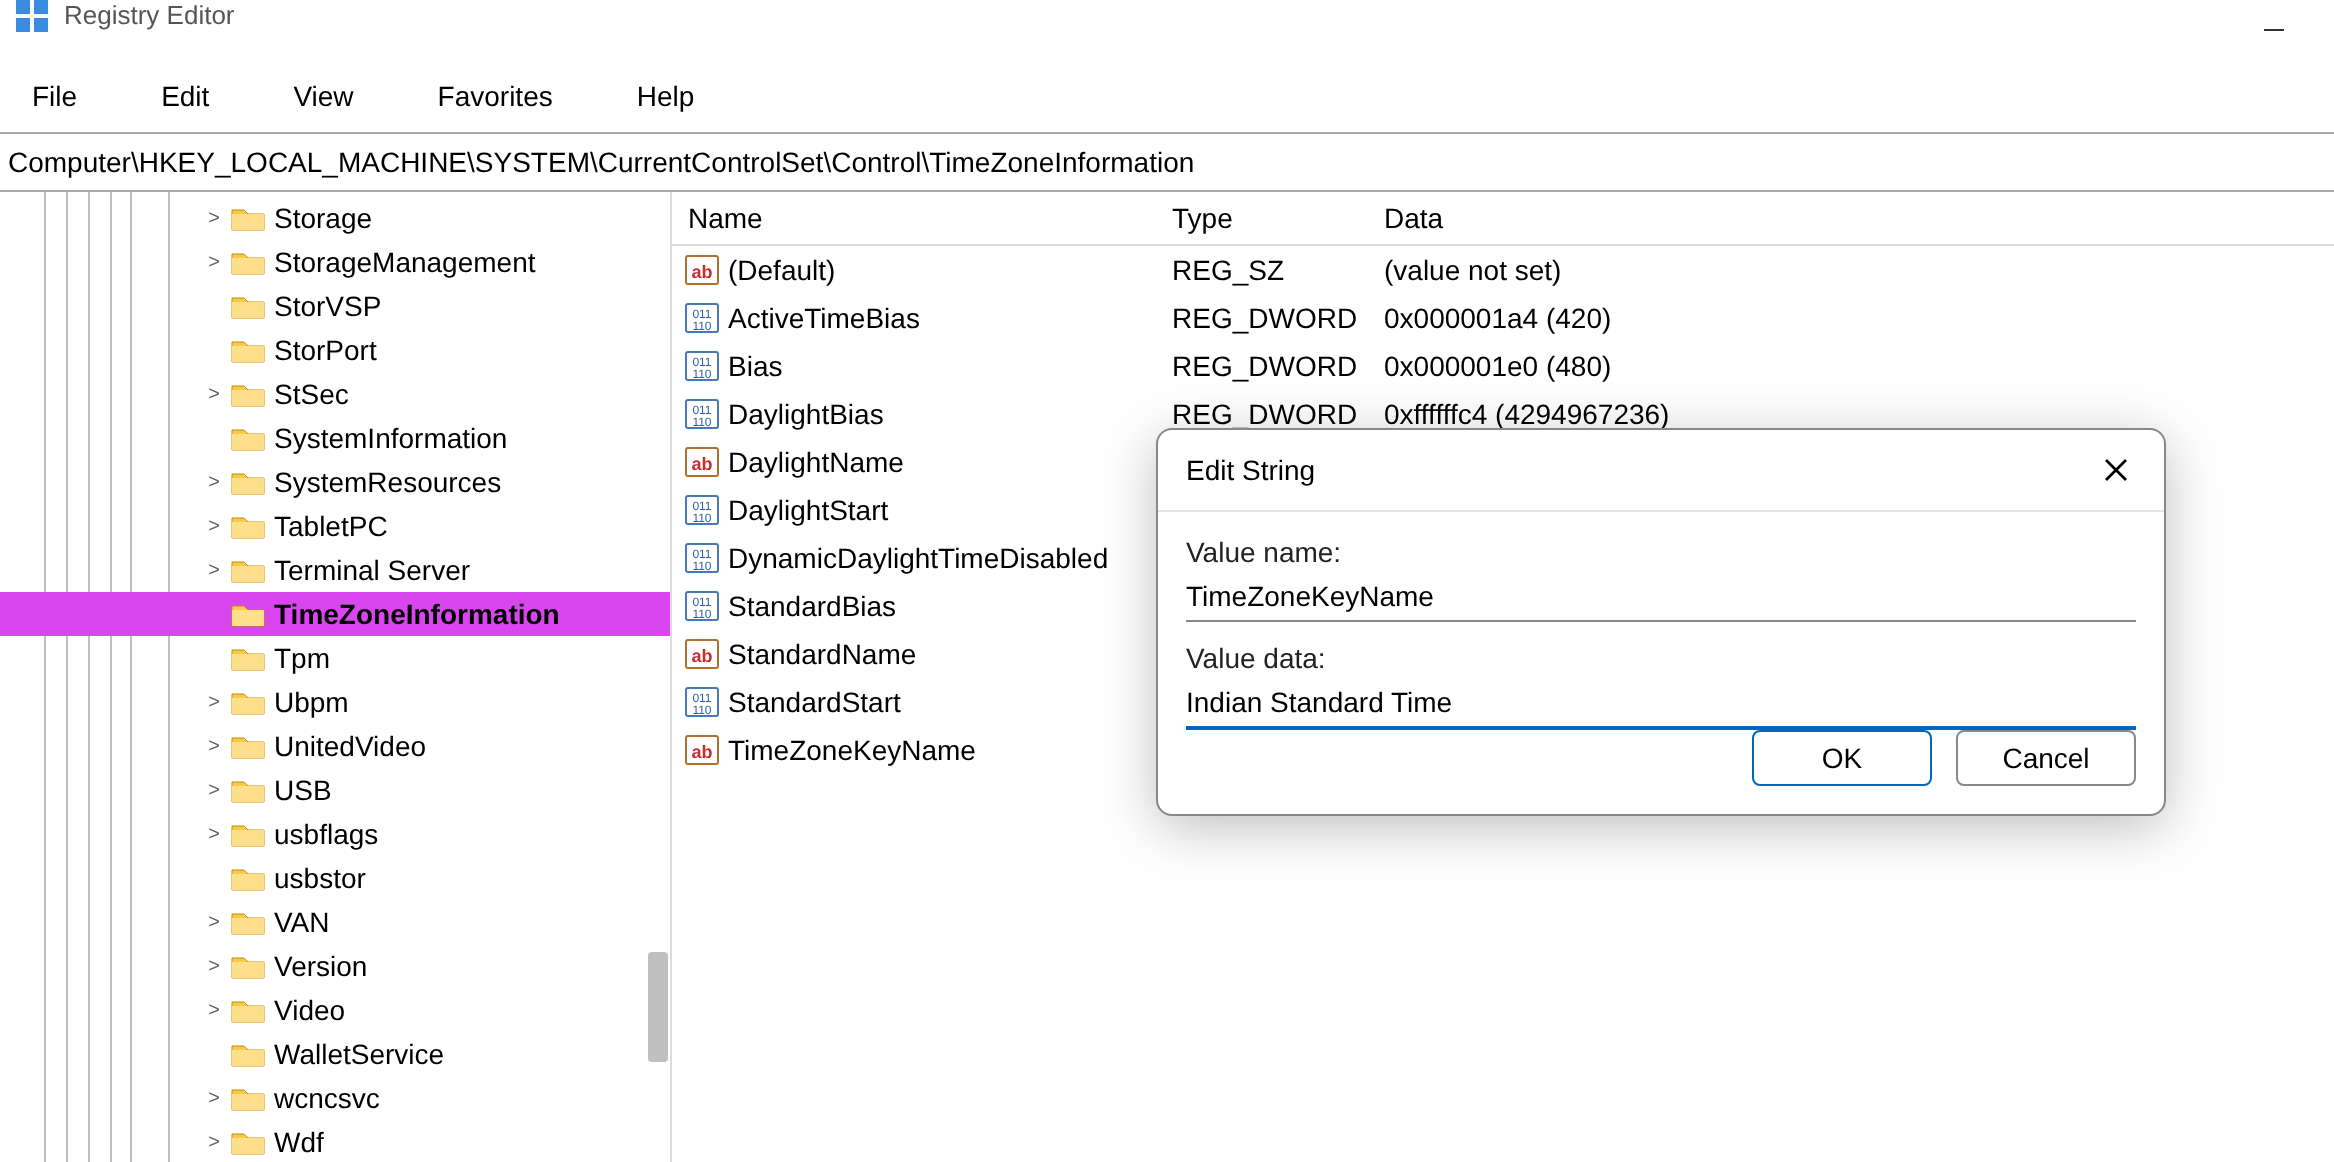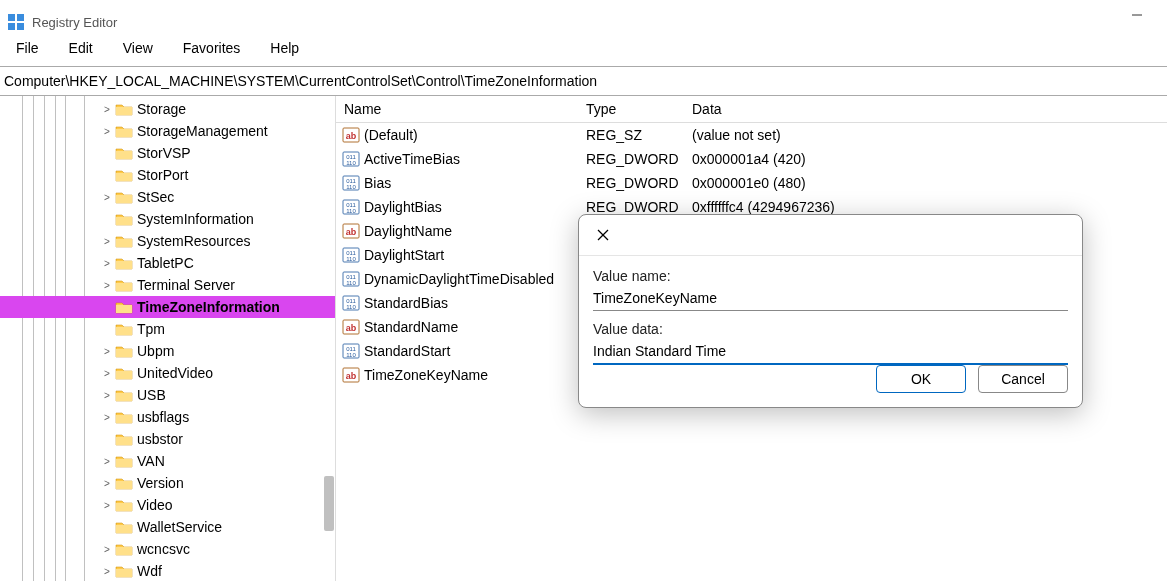--- a/index.html
+++ b/index.html
@@ -1,24 +1,24 @@
 <!DOCTYPE html>
 <html><head>
 <meta charset="utf-8">
 <style>
 * { box-sizing: border-box; font-family: "Segoe UI", Arial, sans-serif; }
 body { margin: 0; width: 1167px; height: 581px; background: #fff; font-size: 14px; color: #000; overflow: hidden; position: relative; }
 
-.title-bar { display: flex; align-items: flex-end; height: 30px; padding: 0 8px; }
+.title-bar { display: flex; align-items: flex-start; height: 30px; padding: 0 8px; }
 .app-icon { width: 16px; height: 16px; margin-right: 8px; display: inline-block; }
 .app-title { color: #555; font-size: 13px; }
 .title-spacer { flex: 1; }
 .window-btn { width: 44px; height: 30px; display: flex; justify-content: center; align-items: center; color: #333; }
 
-.menubar { display: flex; padding: 6px 4px; gap: 6px; }
+.menubar { display: flex; padding: 6px 4px; gap: 18px; }
 .menu-item { padding: 4px 12px; font-size: 14px; cursor: default; }
 
 .address-bar { border-top: 1px solid #aaa; border-bottom: 1px solid #aaa; padding: 6px 4px; font-size: 14px; }
 
 .content { display: flex; height: 487px; }
 .tree-pane { width: 336px; border-right: 1px solid #ddd; overflow: hidden; position: relative; }
 .tree-inner { padding-top: 2px; }
 .tree-guides { position: absolute; top: 0; left: 0; display: flex; height: 100%; }
 .guide { width: 1px; background: #c0c0c0; height: 100%; }
 .guide1 { margin-left: 22px; }
@@ -395,20 +395,21 @@
           <span class="list-type"></span>
           <span class="list-data"></span>
         </div>
       </div>
   </div>
 
 </div>
 
 <div class="dialog">
   <div class="dialog-title-bar">
+    <div class="dialog-title">Edit String</div>
     <div class="dialog-close">
       <svg width="12" height="12">
           <line x1="1" y1="1" x2="11" y2="11" stroke="#000" stroke-width="1.3"></line>
           <line x1="11" y1="1" x2="1" y2="11" stroke="#000" stroke-width="1.3"></line>
         </svg>
     </div>
   </div>
   <div class="dialog-body">
     <div class="field-label">Value name:</div>
     <input class="field-input" readonly="" value="TimeZoneKeyName" style="">

